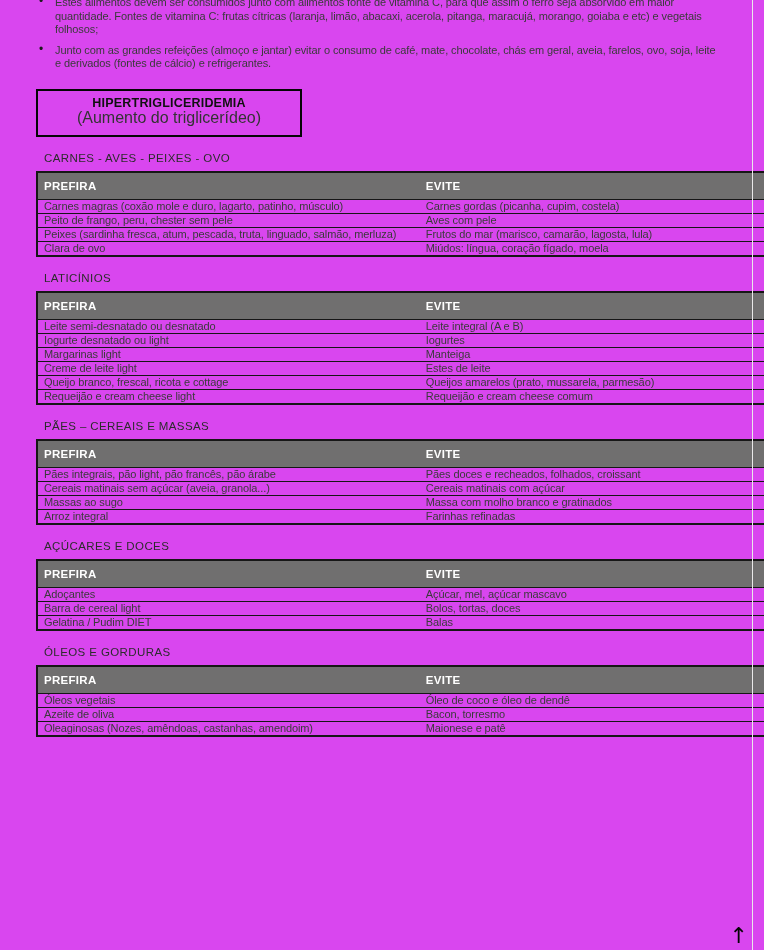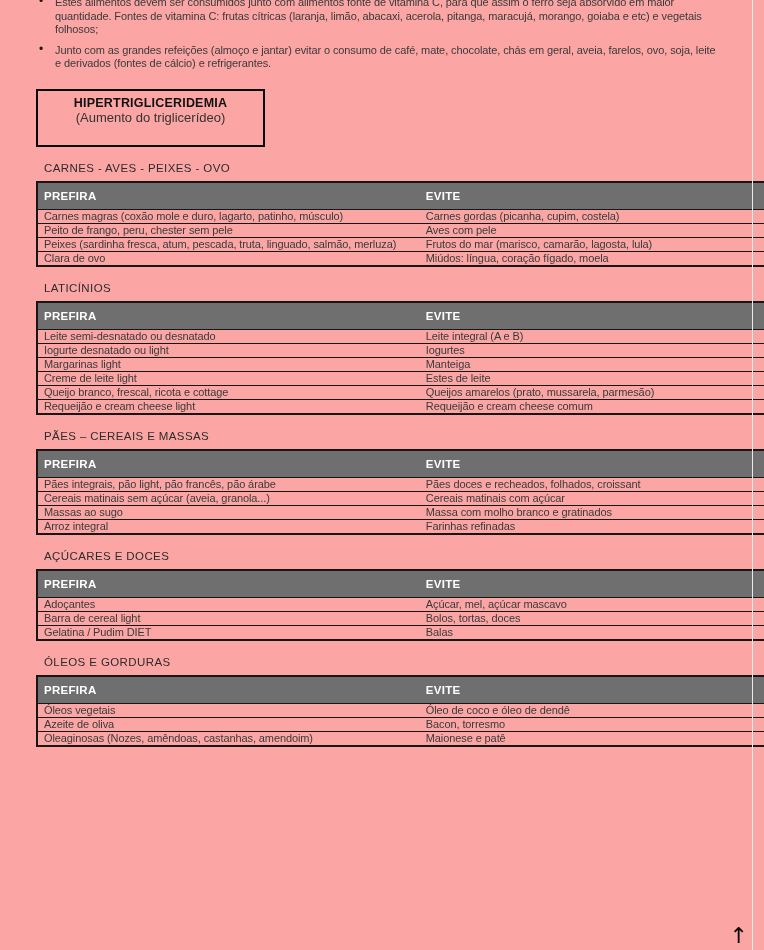--- a/index.html
+++ b/index.html
@@ -1,33 +1,33 @@
 <!DOCTYPE html>
 <html><head>
 <meta charset="utf-8">
 <style>
   * { margin:0; padding:0; box-sizing:border-box; }
   html,body { width:764px; height:950px; background:#ffffff; overflow:hidden;
     font-family:"Liberation Sans", sans-serif; }
-  .page { position:relative; width:764px; height:950px; background:#fca5a5; }
+  .page { position:relative; width:764px; height:950px; background:#d946ef; }
   .content { position:absolute; left:36px; top:-4px; width:685px; }
 
   
   .bullets { list-style:none; }
   .bullets li { position:relative; padding-left:19px; font-size:11px;
     line-height:13.5px; color:#3a3a3a; margin-bottom:7px; letter-spacing:-0.1px; }
   .bullets li::before { content:"\2022"; position:absolute; left:3px; top:-1px;
     font-size:12px; color:#1a1a1a; }
 
   
-  .title-box { margin-top:18px; width:229px; border:2px solid #050505;
-    text-align:center; padding:5px 2px 21px; }
+  .title-box { margin-top:18px; width:266px; border:2px solid #050505;
+    text-align:center; padding:5px 2px 11px; }
   .box-title { font-size:12.5px; font-weight:bold; color:#101010;
     letter-spacing:0.2px; line-height:15px; }
-  .box-subtitle { font-size:13px; color:#333; line-height:13px; }
+  .box-subtitle { font-size:16px; color:#333; line-height:13px; }
 
   
   .section { margin-top:15px; }
   .sec-heading { font-size:11.5px; font-weight:400; color:#2c2c2c;
     letter-spacing:0.4px; line-height:13px; margin-bottom:6px;margin-left:8px; }
   table.food-table { width:760px; border-collapse:collapse;
     border:2px solid #161616; table-layout:fixed; }
   table.food-table th { background:#706f6f; color:#ffffff; font-size:11.5px;
     font-weight:bold; text-align:left; padding:6px 6px; line-height:14px;
     letter-spacing:0.3px; }

